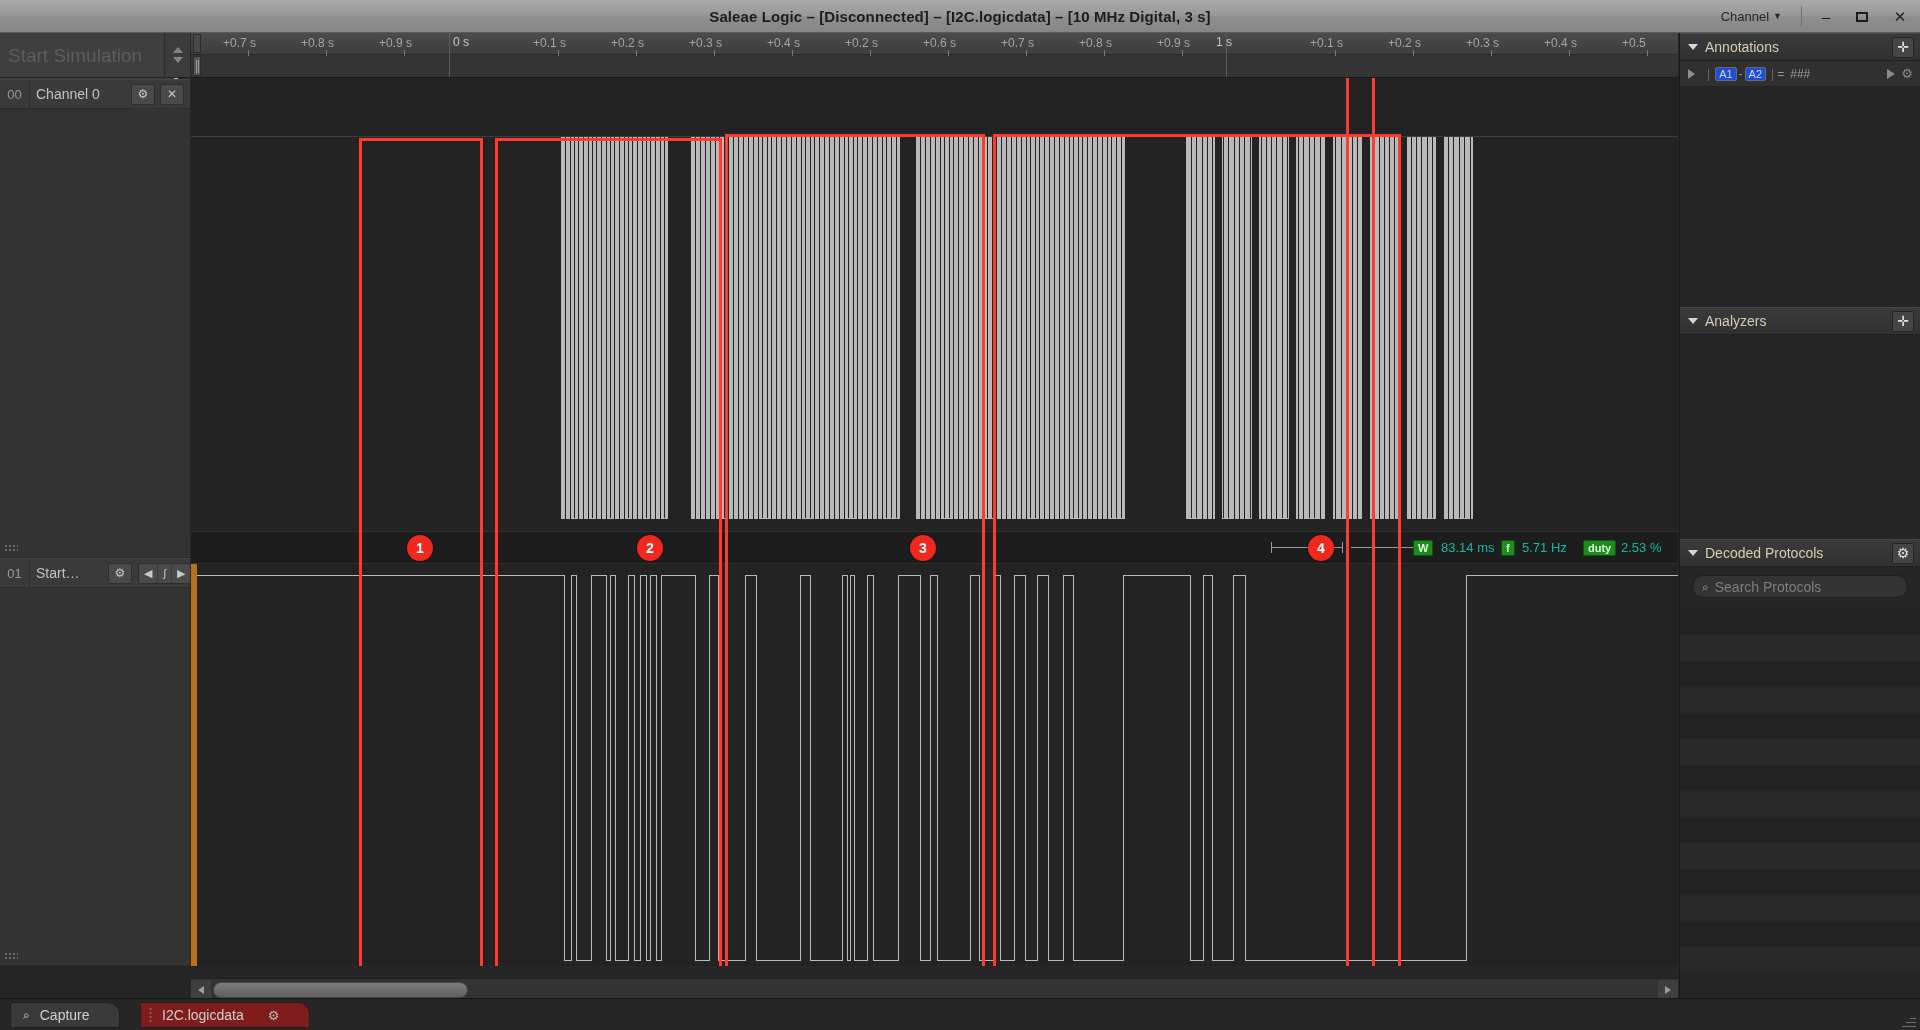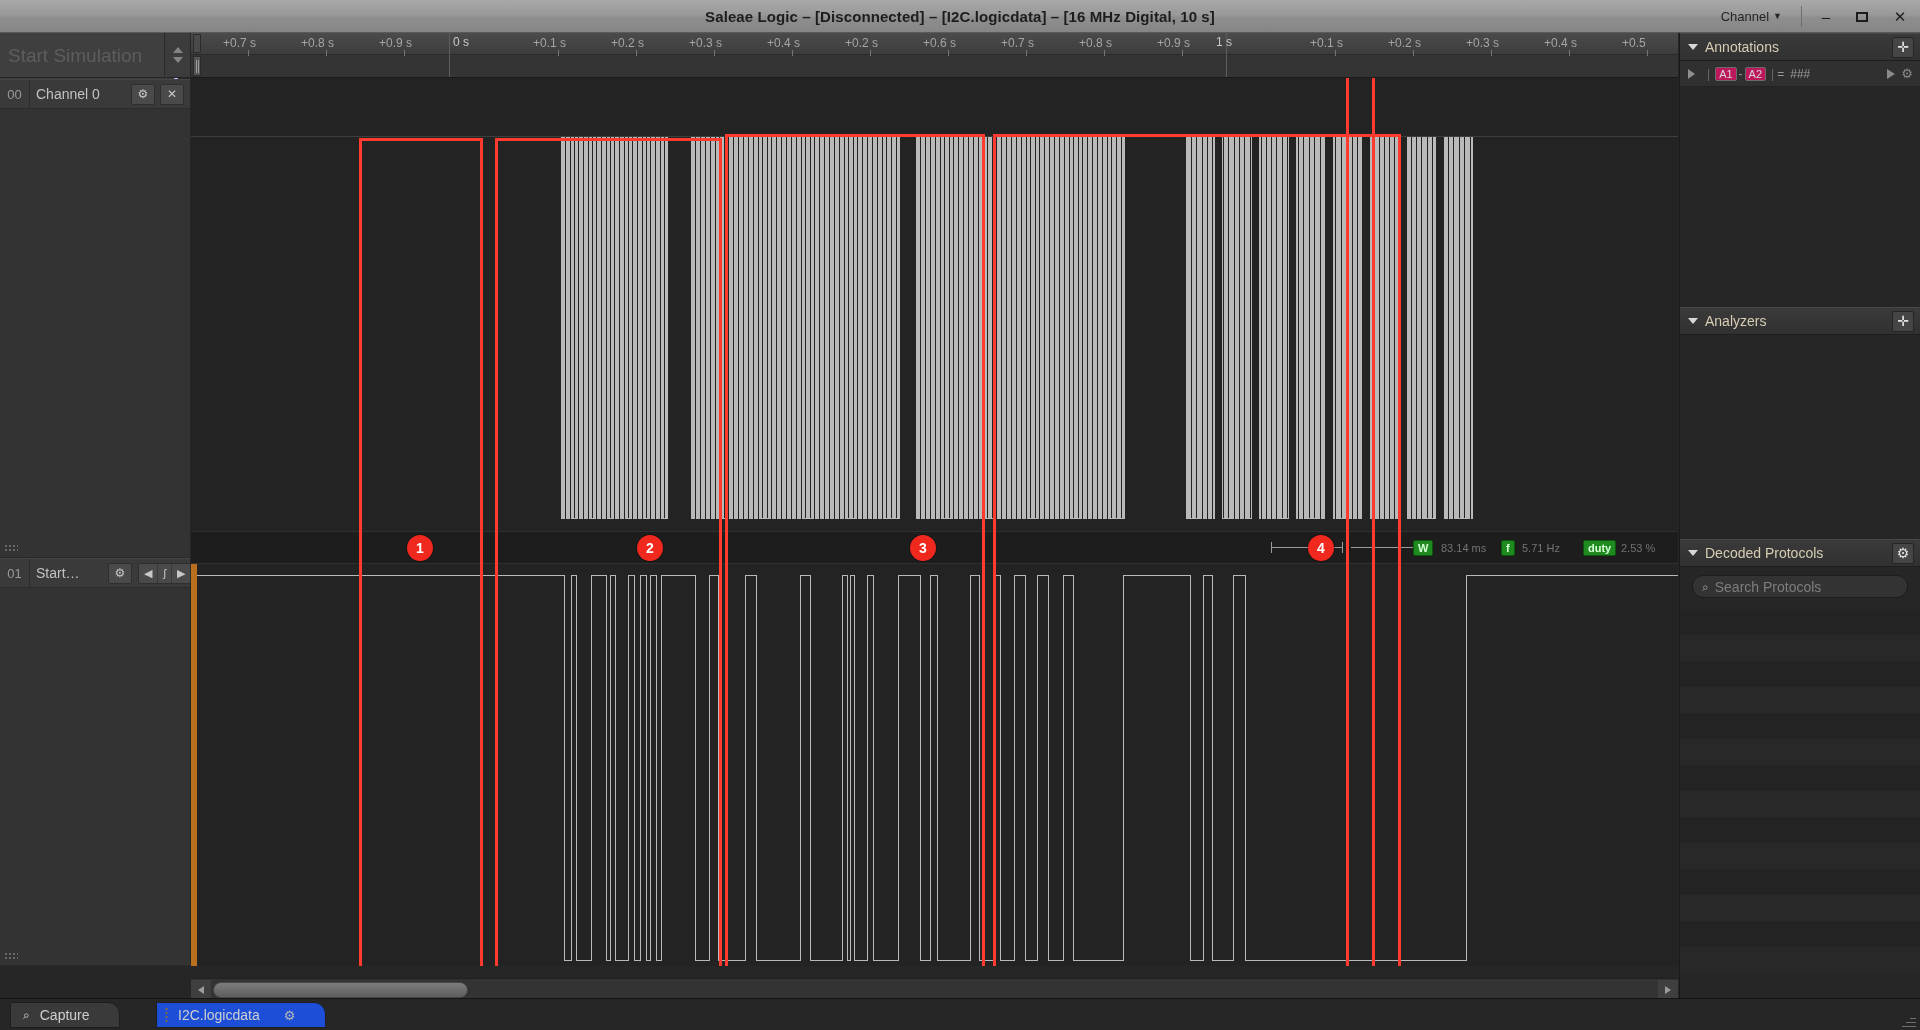--- a/index.html
+++ b/index.html
@@ -154,21 +154,21 @@
     position:absolute; top:15px; height:1px; background:#9a9a9a;
   }
   .meas-cap{ position:absolute; top:10px; width:1px; height:11px; background:#9a9a9a;}
   .meas-badge{
     position:absolute; top:8px; height:16px; line-height:15px;
     border-radius:2px; padding:0 4px; font-size:11px; font-weight:bold;
     background:#1f8a1f; color:#d8ffd8; border:1px solid #0c570c;
   }
   .meas-val{
     position:absolute; top:8px; height:16px; line-height:16px;
-    font-size:11px; color:#737373; white-space:nowrap;
+    font-size:13px; color:#14b8a6; white-space:nowrap;
   }
   #redmark{ position:absolute; left:226px; top:14px; width:4px;height:4px; background:#c0392b;}
 
   
   .vcursor{ position:absolute; top:0; width:3px; height:888px; background:#ff3b30; }
 
   
   .annbox{
     position:absolute; border:3px solid #ff3b30; background:transparent;
     pointer-events:none;
@@ -229,21 +229,21 @@
     position:absolute; left:0; top:0; width:241px; height:26px;
     background:#303030; border-bottom:1px solid #222;
     display:flex; align-items:center; font-size:12px; color:#9a9a9a;
   }
   .flagicon{
     width:0;height:0;margin-left:8px;
     border-left:7px solid #8e8e8e; border-top:5px solid transparent;
     border-bottom:5px solid transparent;
   }
   .abtn{
-    display:inline-block; background:#be185d; border:1px solid #6a6a6a;
+    display:inline-block; background:#1d4ed8; border:1px solid #6a6a6a;
     border-radius:2px; color:#d8d8d8; font-size:11px; padding:0px 3px;
     margin:13px 2px; cursor:pointer;
   }
   .apipe{ color:#6a6a6a; margin:0 3px;}
   #ann-play{ margin-left:auto; margin-right:6px; width:0;height:0;
     border-left:8px solid #8a8a8a; border-top:5px solid transparent;
     border-bottom:5px solid transparent; cursor:pointer;}
   #ann-gear{ margin-right:8px; color:#8a8a8a; font-size:13px; cursor:pointer;}
   #searchbox{
     position:absolute; left:12px; top:8px; width:216px; height:23px;
@@ -263,37 +263,37 @@
   }
   .tab{
     position:absolute; top:3px; height:26px;
     background:#3a3a3a; border:1px solid #1e1e1e;
     border-radius:0 12px 0 0;
     display:flex; align-items:center; cursor:pointer;
   }
   .tab .tlabel{ font-size:14px; color:#cfcfcf; padding:0 10px;}
   #tab-capture{ left:10px; width:110px; }
   #tab-capture .mag{ margin-left:12px; color:#cfcfcf; font-size:12px;}
-  #tab-file{ left:156px; width:170px; background:#1d4ed8;}
+  #tab-file{ left:140px; width:170px; background:#7f1d1d;}
   #tab-file .dots{
     margin-left:8px; width:3px;height:16px;
     background-image:radial-gradient(circle,#8b6a3a 1px,transparent 1.2px);
     background-size:3px 4px;
   }
   #tab-file .gear{ margin-left:14px; color:#b5b5b5; font-size:13px;}
   #grip-bottom{
     position:absolute; right:4px; bottom:3px; width:14px; height:14px;
   }
   #grip-bottom i{ position:absolute; right:0; height:1px; background:#6f6f6f;}
 </style>
 </head>
 <body>
 
 <div id="titlebar">
-  <div id="title-text">Saleae Logic – [Disconnected] – [I2C.logicdata] – [16 MHz Digital, 10 s]</div>
+  <div id="title-text">Saleae Logic – [Disconnected] – [I2C.logicdata] – [10 MHz Digital, 3 s]</div>
   <div id="options-btn">
     <span>Channel</span><span class="carr">▼</span>
   </div>
   <div class="wsep" style="right:118px"></div>
   <div class="winbtn" id="win-min">–</div>
   <div class="winbtn" id="win-max">
     <span style="display:inline-block;width:12px;height:10px;border:2px solid #1c1c1c;"></span>
   </div>
   <div class="winbtn" id="win-close">✕</div>
 </div>

